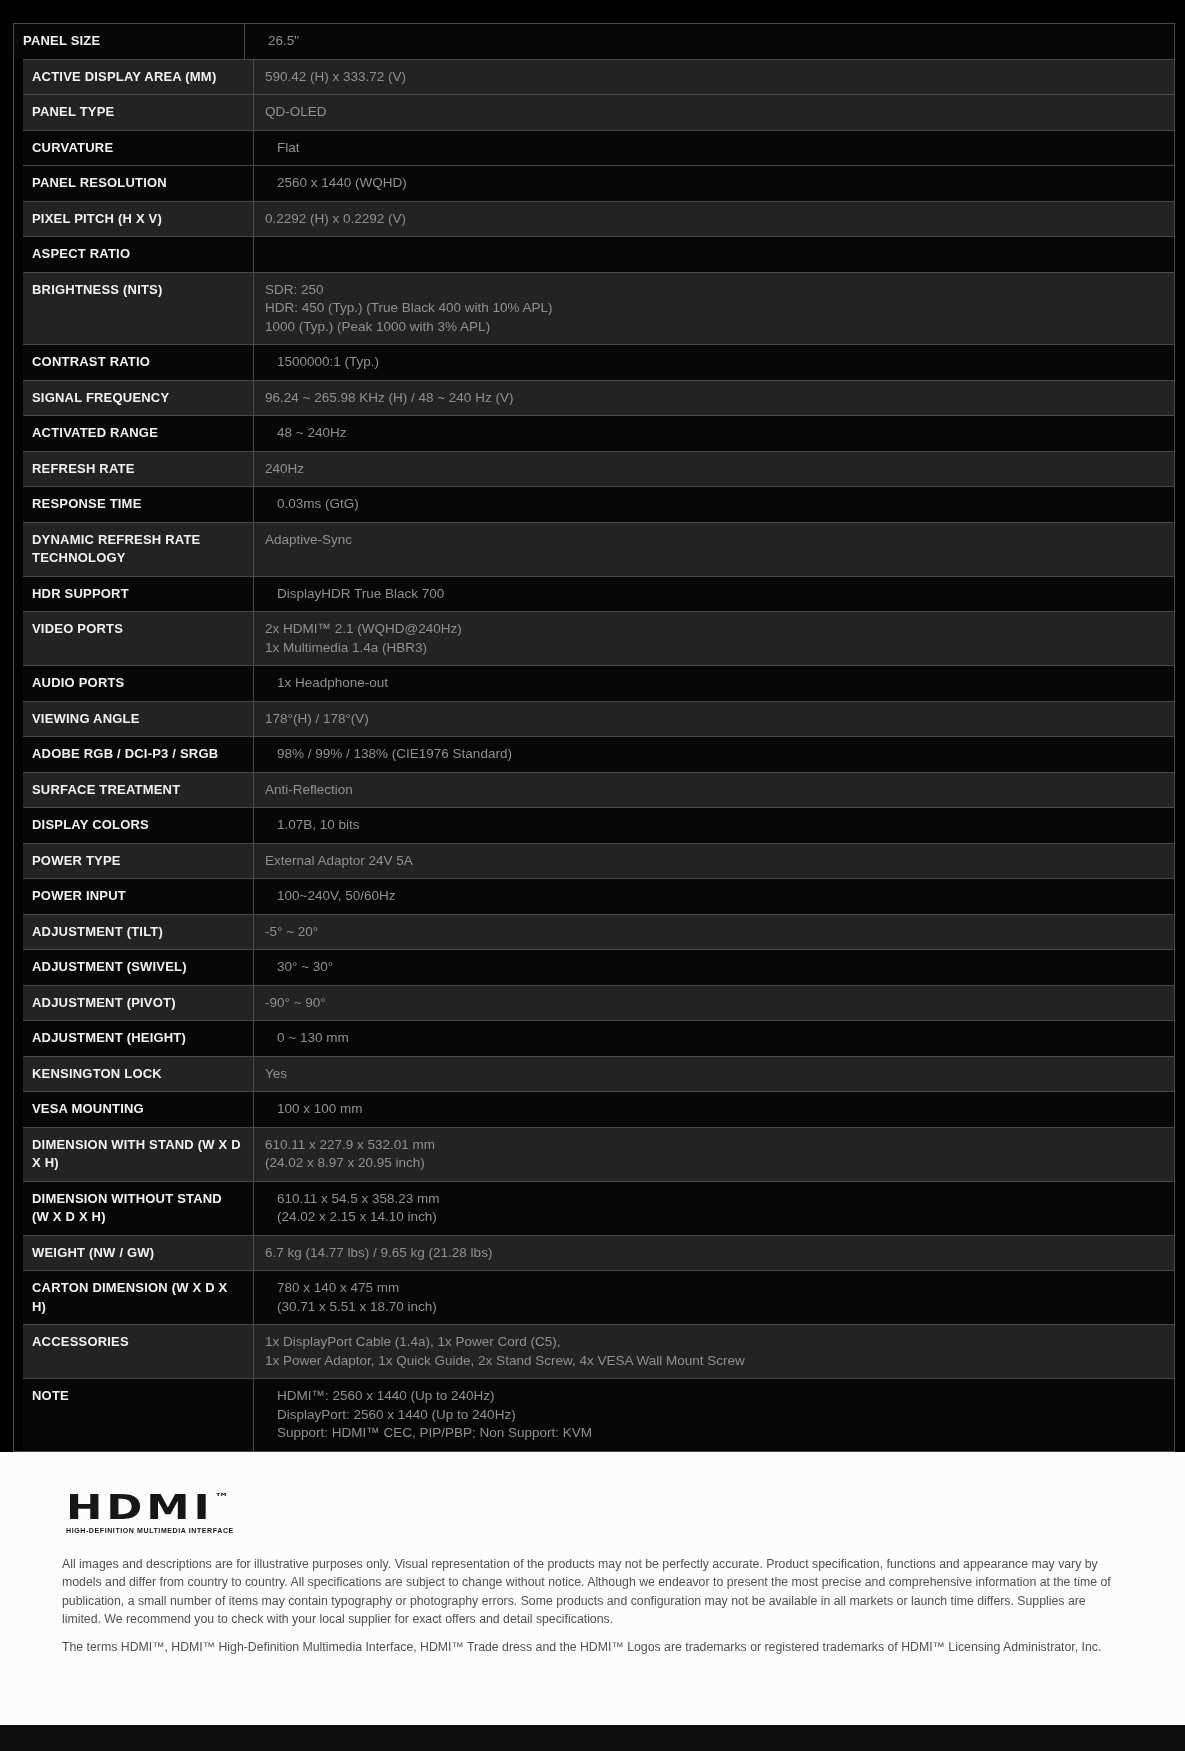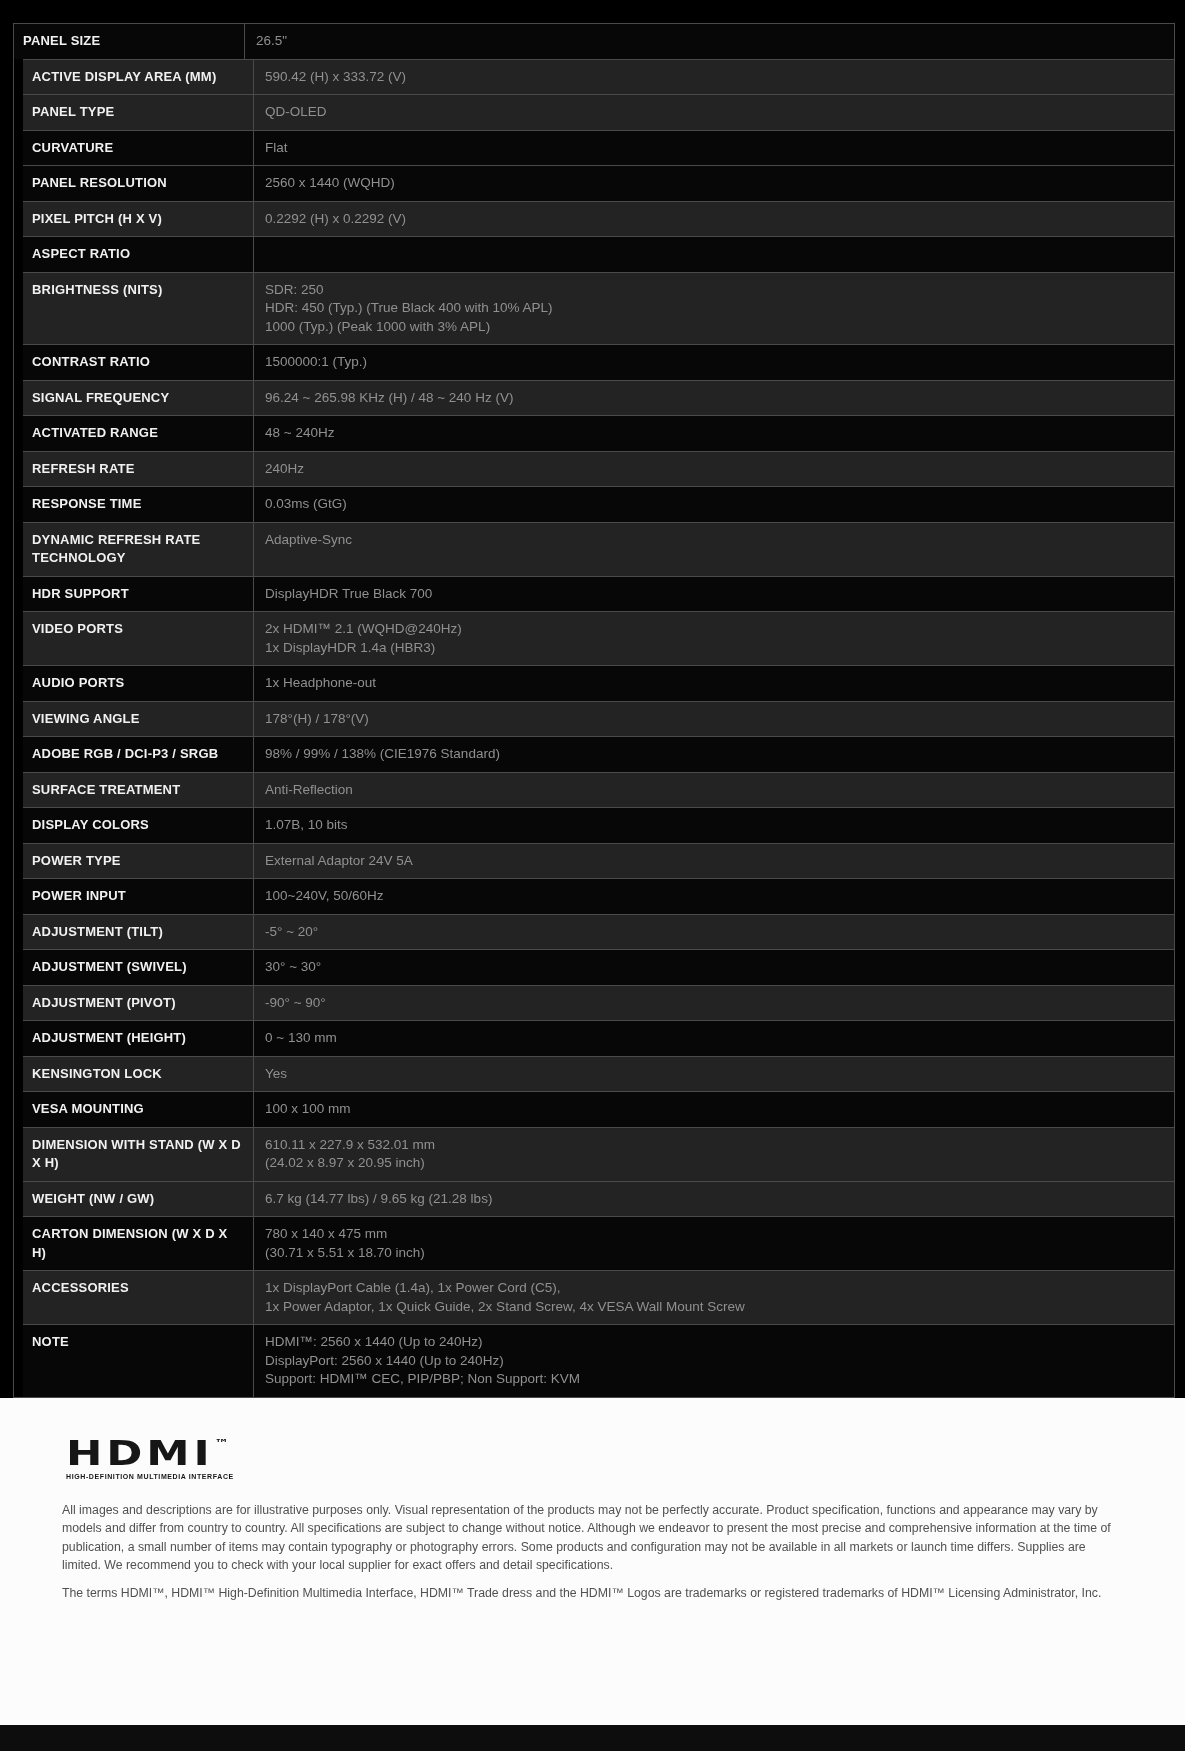--- a/index.html
+++ b/index.html
@@ -31,21 +31,21 @@
   .spec-table{
     width:1160px;
     border:1px solid var(--table-border);
     border-bottom:1px solid var(--table-border);
   }
   .row{
     display:flex;
     align-items:stretch;
   }
   .row + .row{border-top:1px solid var(--table-border);margin-left:9px;}
-  .row.odd{background:var(--row-odd-bg);}
+  .row.odd{background:var(--row-odd-bg);gap:12px;}
   .row.even{background:var(--row-even-bg);}
   .cell{box-sizing:border-box;line-height:18.5px;}
   .cell.label{
     width:231px;
     flex:0 0 231px;
     padding:8px 12px 8px 9px;
     border-right:1px solid var(--table-border);
     color:var(--label-text);
     font-size:13px;
     font-weight:bold;
@@ -197,21 +197,21 @@
       <div class="row odd">
         <div class="cell label">HDR SUPPORT</div>
         <div class="cell value">
           <div>DisplayHDR True Black 700</div>
         </div>
       </div>
       <div class="row even">
         <div class="cell label">VIDEO PORTS</div>
         <div class="cell value">
           <div>2x HDMI™ 2.1 (WQHD@240Hz)</div>
-          <div>1x DisplayHDR 1.4a (HBR3)</div>
+          <div>1x Multimedia 1.4a (HBR3)</div>
         </div>
       </div>
       <div class="row odd">
         <div class="cell label">AUDIO PORTS</div>
         <div class="cell value">
           <div>1x Headphone-out</div>
         </div>
       </div>
       <div class="row even">
         <div class="cell label">VIEWING ANGLE</div>
@@ -283,20 +283,27 @@
         <div class="cell label">VESA MOUNTING</div>
         <div class="cell value">
           <div>100 x 100 mm</div>
         </div>
       </div>
       <div class="row even">
         <div class="cell label">DIMENSION WITH STAND (W X D X H)</div>
         <div class="cell value">
           <div>610.11 x 227.9 x 532.01 mm</div>
           <div>(24.02 x 8.97 x 20.95 inch)</div>
+        </div>
+      </div>
+      <div class="row odd">
+        <div class="cell label">DIMENSION WITHOUT STAND (W X D X H)</div>
+        <div class="cell value">
+          <div>610.11 x 54.5 x 358.23 mm</div>
+          <div>(24.02 x 2.15 x 14.10 inch)</div>
         </div>
       </div>
       <div class="row even">
         <div class="cell label">WEIGHT (NW / GW)</div>
         <div class="cell value">
           <div>6.7 kg (14.77 lbs) / 9.65 kg (21.28 lbs)</div>
         </div>
       </div>
       <div class="row odd">
         <div class="cell label">CARTON DIMENSION (W X D X H)</div>

